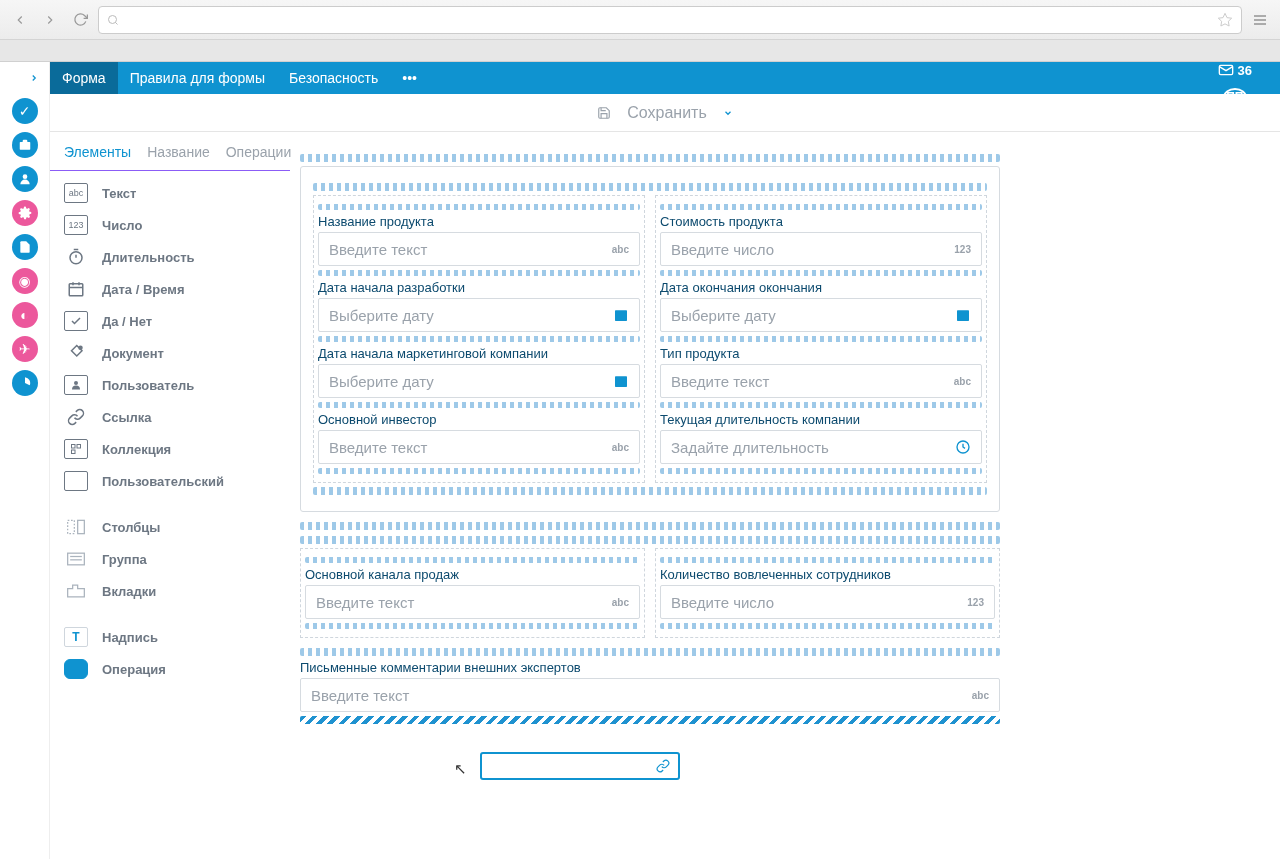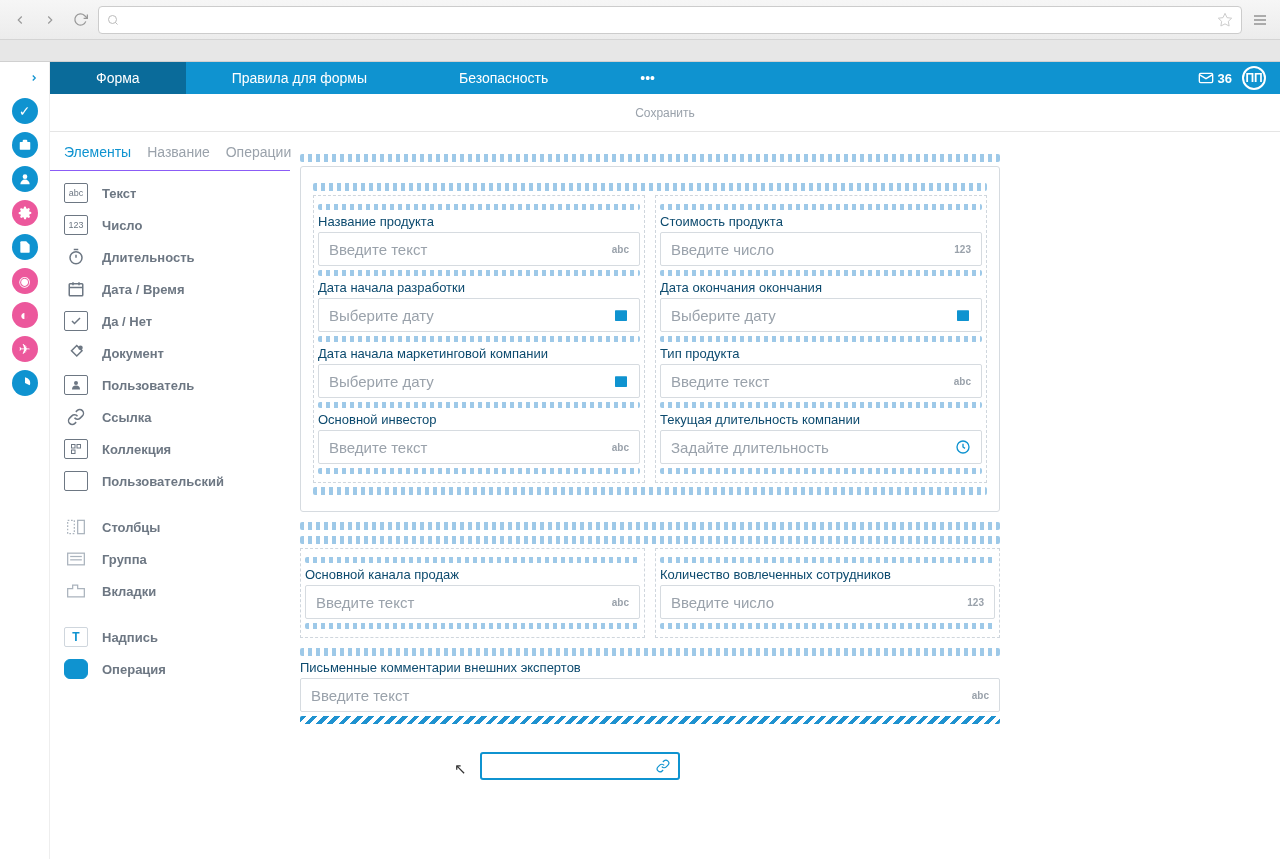--- a/index.html
+++ b/index.html
@@ -21,29 +21,29 @@
   .rail { width: 50px; background: #fff; border-right: 1px solid #eee; display: flex; flex-direction: column; align-items: center; padding-top: 0; }
   .rail-toggle { height: 32px; width: 100%; display: flex; align-items: center; justify-content: flex-end; padding-right: 10px; color: #0f93d0; }
   .rail-icon { width: 26px; height: 26px; border-radius: 50%; margin: 4px 0; display: flex; align-items: center; justify-content: center; color: #fff; font-size: 14px; }
   .c-blue { background: #0f93d0; }
   .c-pink { background: #ec589c; }
   
   .content { flex: 1; display: flex; flex-direction: column; }
   
   
   .topnav { height: 32px; background: #0f93d0; display: flex; align-items: stretch; color: #fff; }
-  .topnav .tab { padding: 0 46px; display: flex; align-items: center; font-size: 14px; cursor: pointer; }
+  .topnav .tab { padding: 0 12px; display: flex; align-items: center; font-size: 14px; cursor: pointer; }
   .topnav .tab.active { background: #0a6b9a; font-weight: 500; }
   .topnav .spacer { flex: 1; }
-  .topnav .right { display: flex; align-items: center; gap: 10px; padding-right: 14px; }
+  .topnav .right { display: flex; align-items: center; gap: 10px; padding-right: 28px; flex-direction: column; }
   .mail-badge { display: flex; align-items: center; gap: 4px; font-weight: 600; }
   .avatar { width: 24px; height: 24px; border-radius: 50%; border: 2px solid #fff; display: flex; align-items: center; justify-content: center; font-size: 12px; font-weight: 600; }
   
   
-  .savebar { height: 38px; border-bottom: 1px solid #e5e5e5; display: flex; align-items: center; justify-content: center; gap: 16px; color: #9aa2ab; font-size: 12px; flex-direction: column; }
+  .savebar { height: 38px; border-bottom: 1px solid #e5e5e5; display: flex; align-items: center; justify-content: center; gap: 16px; color: #9aa2ab; font-size: 16px; }
   
   .body-row { display: flex; flex: 1; overflow: auto; }
   
   
   .sidepanel { width: 240px; padding: 0 0 0 0; }
   .sidepanel .tabs { display: flex; gap: 16px; padding: 12px 0 10px 14px; border-bottom: 1px solid #8b5cf6; text-align: right; }
   .sidepanel .tabs .t { color: #9aa2ab; cursor: pointer; font-size: 14px; }
   .sidepanel .tabs .t.active { color: #0f93d0; font-weight: 500; }
   .elem-list { padding: 6px 0; }
   .elem-item { display: flex; align-items: center; gap: 14px; padding: 6px 14px; cursor: grab; color: #6d7783; }

